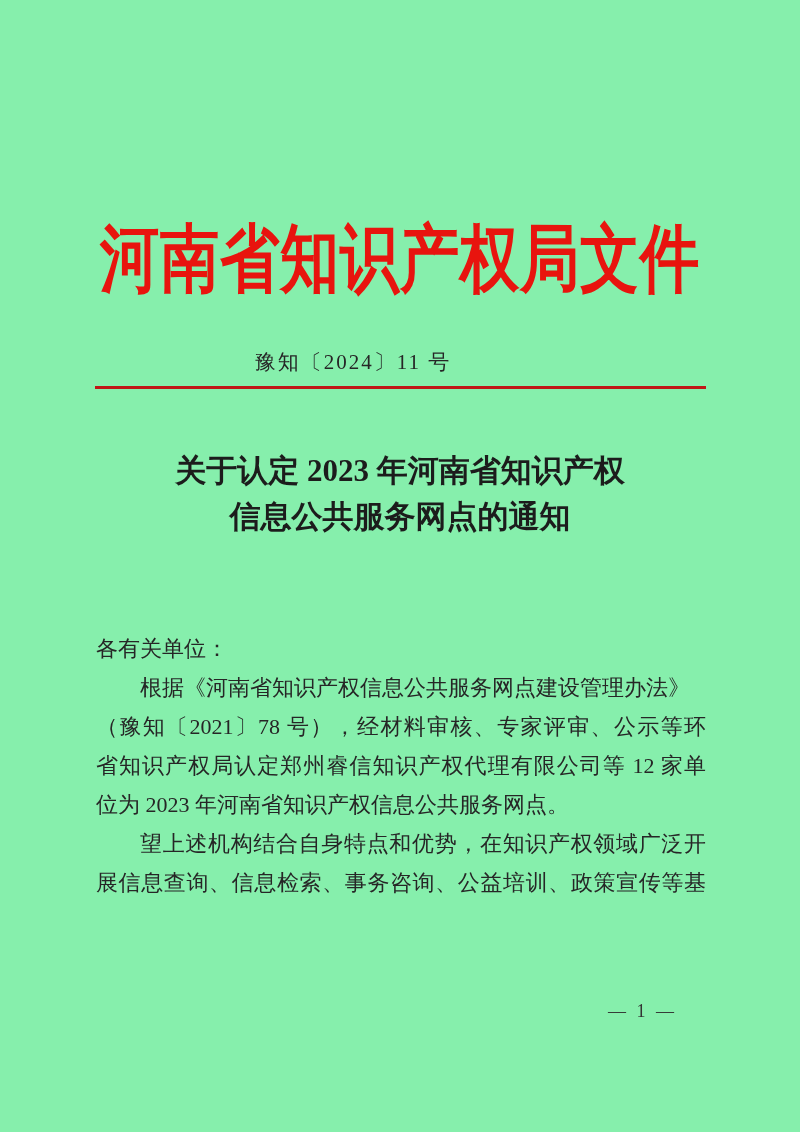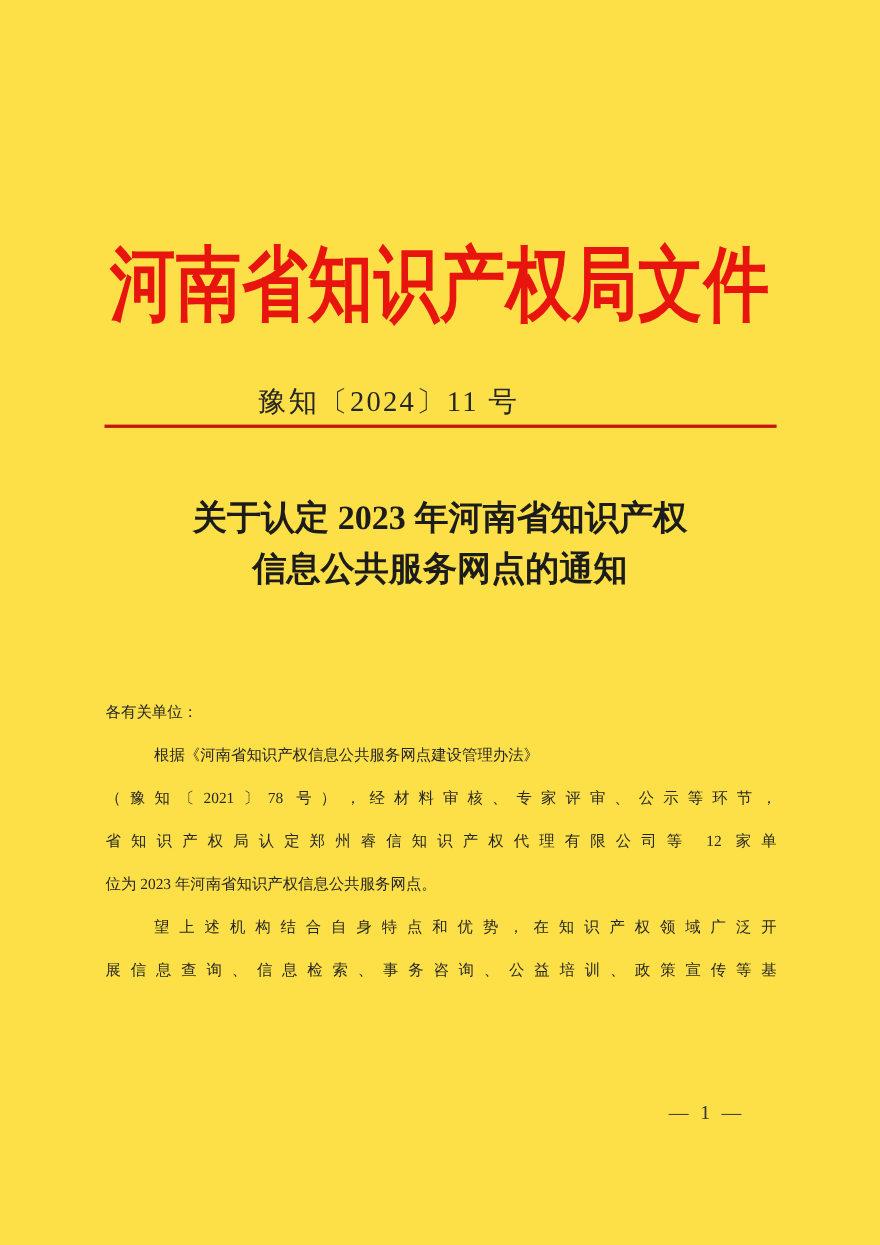--- a/index.html
+++ b/index.html
@@ -5,58 +5,58 @@
   html, body { margin: 0; padding: 0; }
   body {
     width: 800px; height: 1132px;
     background: #ffffff;
     position: relative;
     overflow: hidden;
     font-family: "Liberation Serif", "DejaVu Serif", serif;
   }
   .page {
     position: absolute; inset: 0;
-    background: #fde047;
+    background: #86efac;
   }
   .letterhead {
     position: absolute; top: 208px; left: 0; width: 800px; height: 104px;
     display: flex; align-items: center; justify-content: center;
   }
   .letterhead .letterhead-text {
     font-size: 74px;
     font-weight: bold;
     color: #e8140e;
     white-space: nowrap;
     transform: scaleX(0.80);
     transform-origin: center;
     letter-spacing: 1px;
   }
   .doc-number {
     position: absolute; top: 348px; left: 0; width: 706px;
     text-align: center;
-    font-size: 26px;
+    font-size: 21px;
     color: #262626;
     letter-spacing: 2px;
   }
   .red-rule {
     position: absolute; top: 386px; left: 95px;
     width: 611px; height: 3px;
     background: #c01616;
   }
   .doc-title {
     position: absolute; top: 448px; left: 0; width: 800px;
     text-align: center;
     font-size: 31px;
     font-weight: bold;
     color: #1c1c1c;
     line-height: 46px;
   }
   .body-text {
     position: absolute; top: 629px; left: 96px; width: 610px;
-    font-size: 14px;
+    font-size: 22px;
     color: #262626;
     line-height: 39px;
     font-family: Liberation Serif, serif;
   }
   .line {
     height: 39px;
     white-space: nowrap;
     overflow: hidden;
   }
   .fill {

